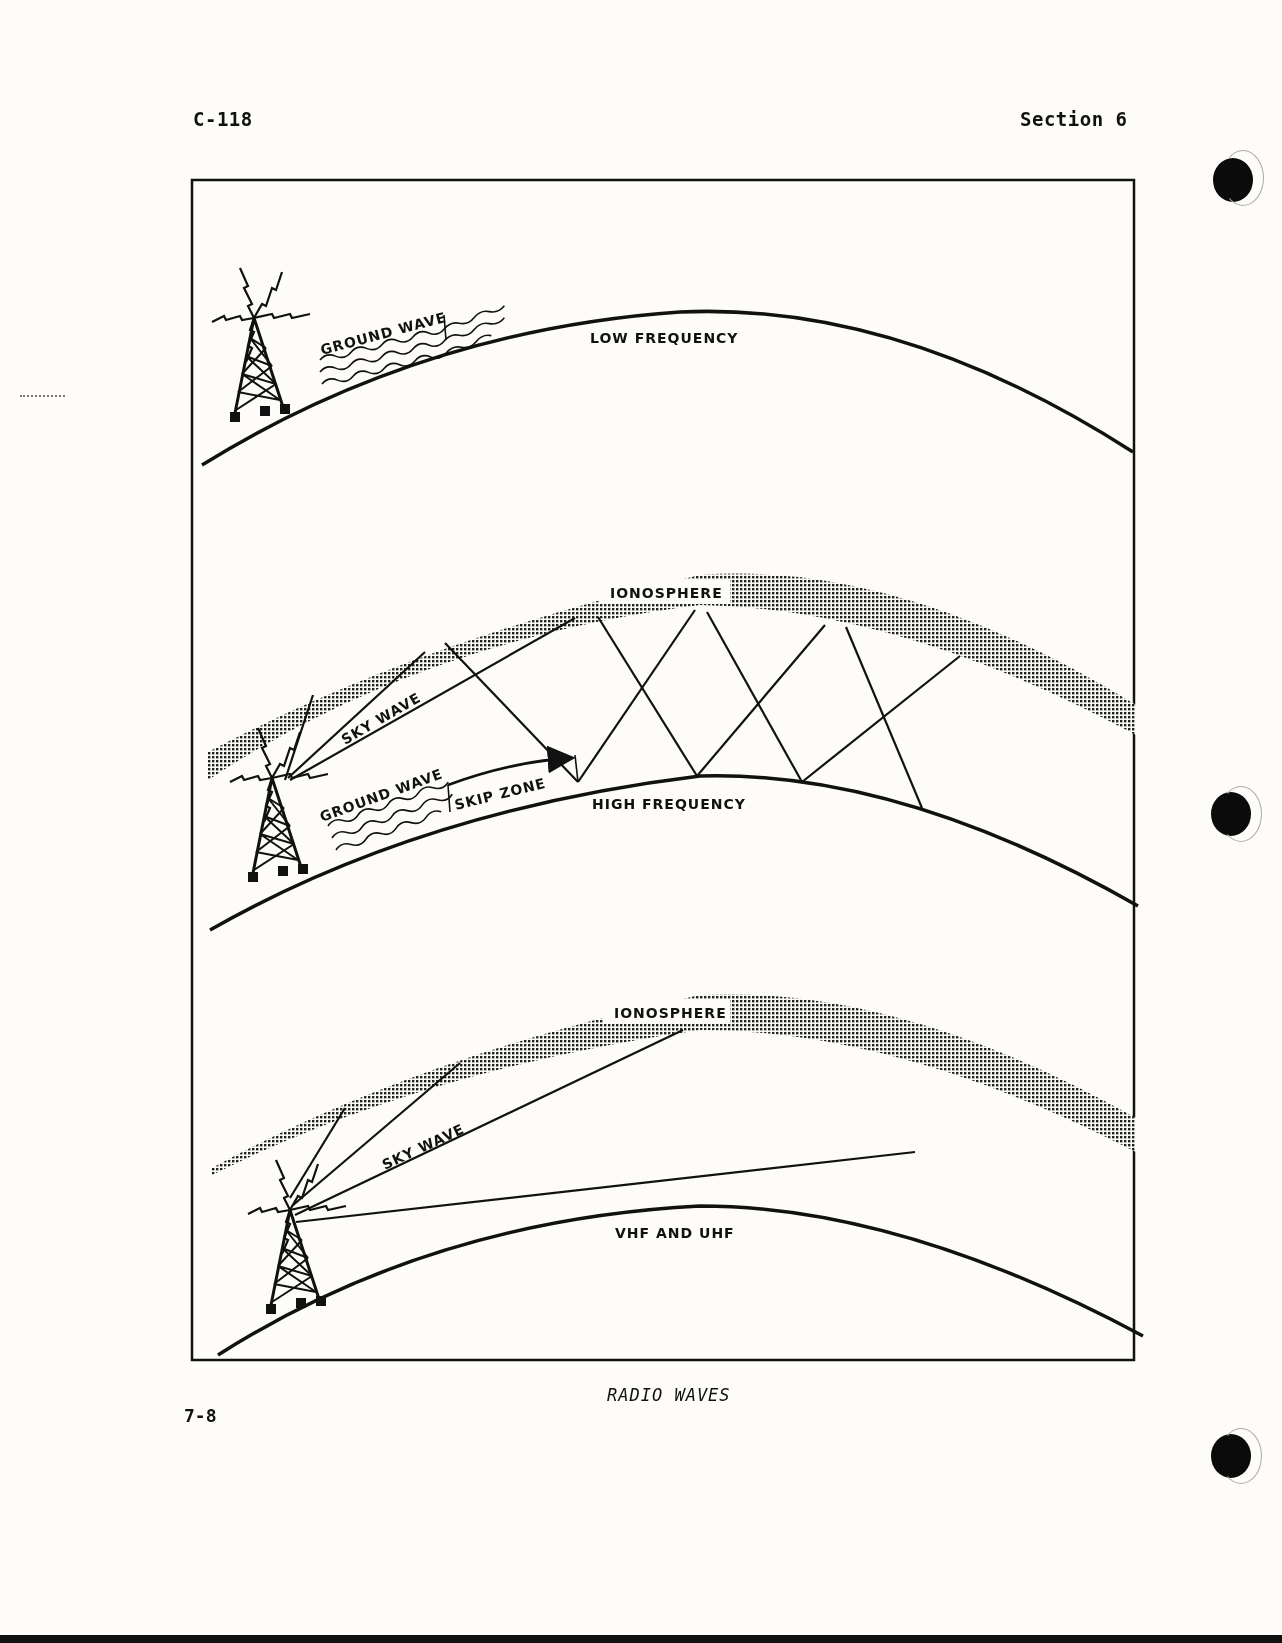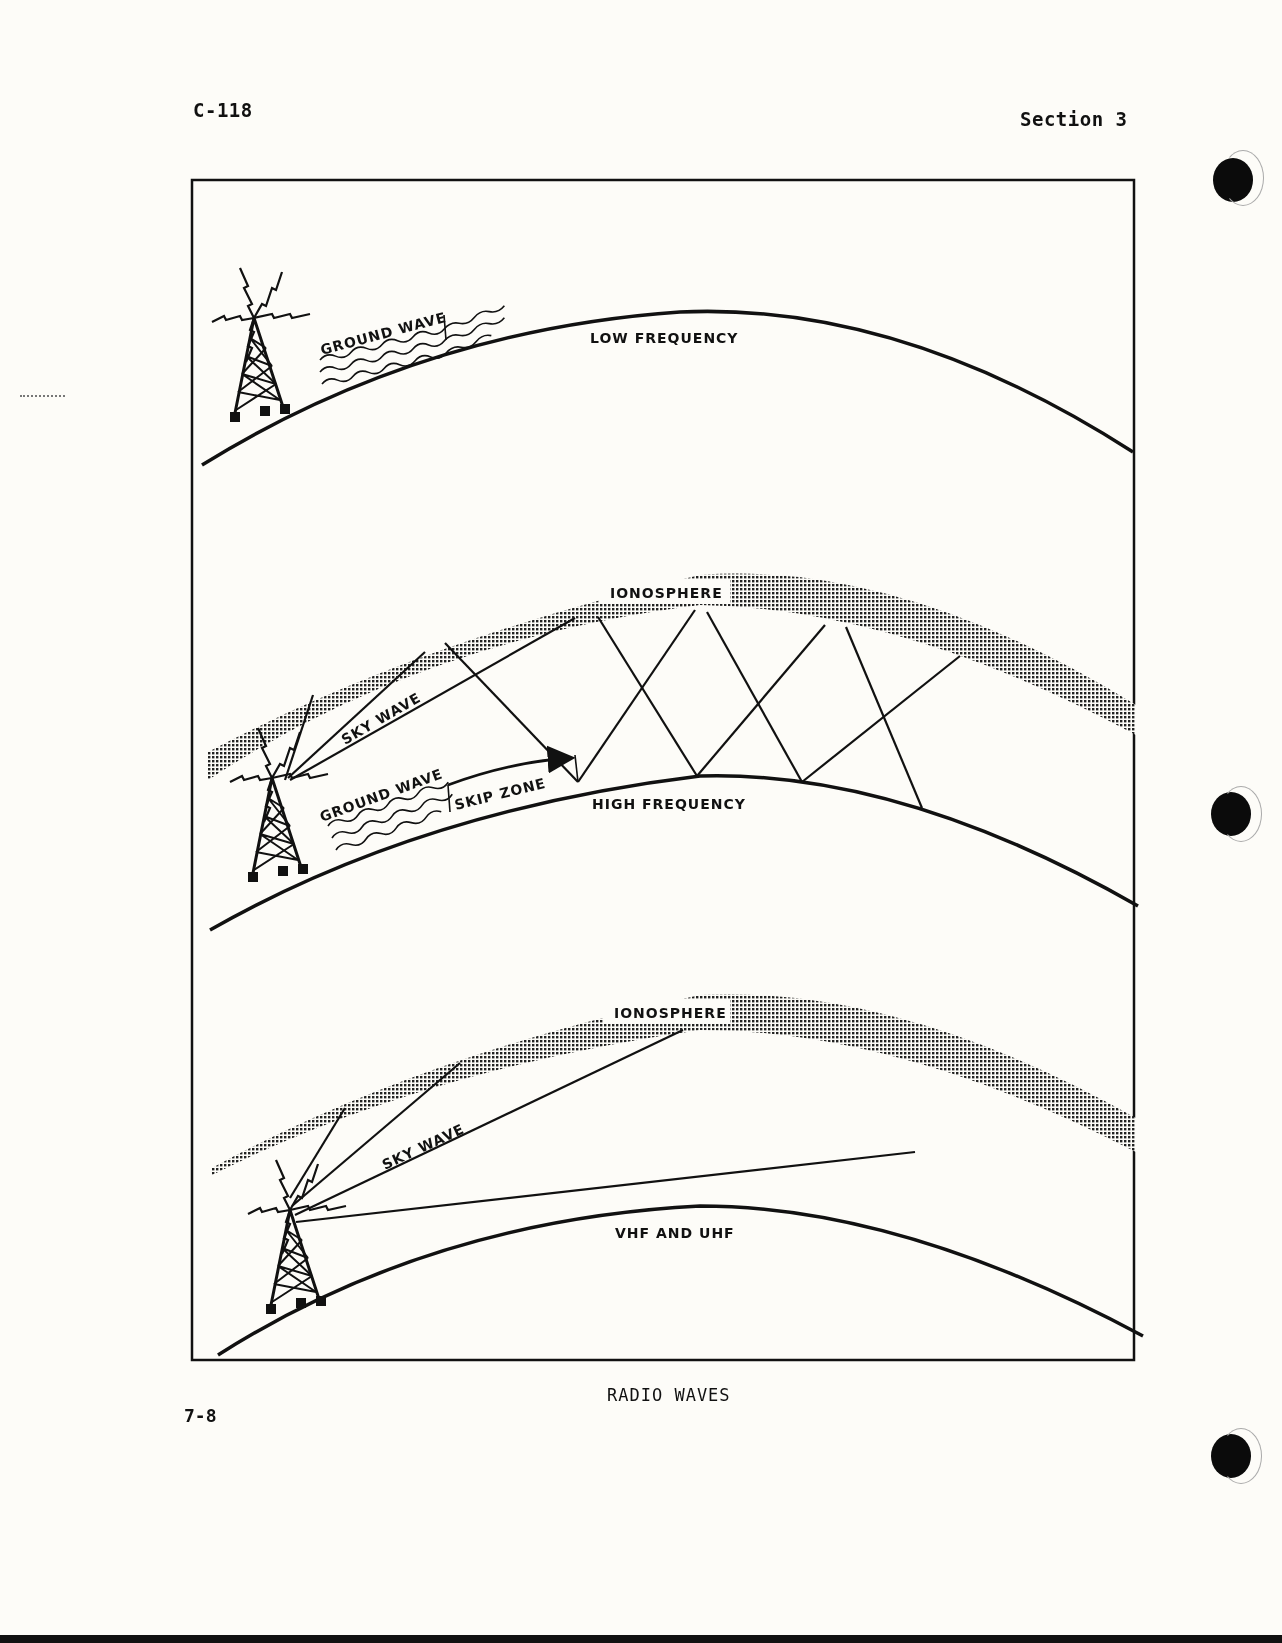--- a/index.html
+++ b/index.html
@@ -4,37 +4,37 @@
   <style>
     html, body { margin: 0; padding: 0; }
     body {
       width: 1282px; height: 1643px; position: relative; overflow: hidden;
       background: #fdfcf8;
       font-family: "DejaVu Sans Mono", "Liberation Mono", monospace;
       color: #111;
     }
     .bottom-bar { position: absolute; left: 0; bottom: 0; width: 1282px; height: 8px; background: #111; }
     .hdr { position: absolute; font-size: 19px; font-weight: bold; letter-spacing: 0.5px; }
-    .hdr-left { left: 193px; top: 99px; }
+    .hdr-left { left: 193px; top: 108px; }
     .hdr-right { left: 1020px; top: 108px; }
-    .caption { position: absolute; left: 607px; top: 1385px; font-size: 17px; letter-spacing: 1px; }
+    .caption { position: absolute; left: 607px; top: 1385px; font-size: 17px; letter-spacing: 1px; font-style: italic; }
     .pagenum { position: absolute; left: 184px; top: 1405px; font-size: 18px; font-weight: bold; }
     .hole { position: absolute; width: 40px; height: 44px; border-radius: 50%; background: #0b0b0b; }
     .hole-ring { position: absolute; width: 40px; height: 54px; border-radius: 50%; border: 1px solid #aaa; border-left-color: transparent; }
     .frame-svg { position: absolute; left: 0; top: 0; }
     .lbl { font-family: "DejaVu Sans", "Liberation Sans", sans-serif; font-size: 14px; font-weight: bold; fill: #111; letter-spacing: 1px; }
     .stray { position: absolute; left: 20px; top: 395px; width: 45px; height: 2px; border-top: 2px dotted #777; }
   </style>
 </head>
 <body>
 
 <div>
 
   <div class="hdr hdr-left">C-118</div>
-  <div class="hdr hdr-right">Section 3</div>
+  <div class="hdr hdr-right">Section 6</div>
 
   <div class="stray"></div>
 
   <div>
     <div class="hole" style="left:1213px; top:158px;"></div>
     <div class="hole-ring" style="left:1222px; top:150px;"></div>
   </div>
   <div>
     <div class="hole" style="left:1211px; top:792px;"></div>
     <div class="hole-ring" style="left:1220px; top:786px;"></div>

